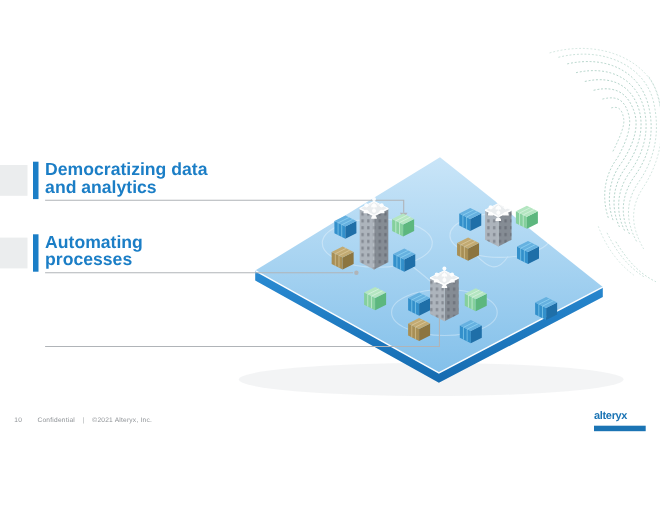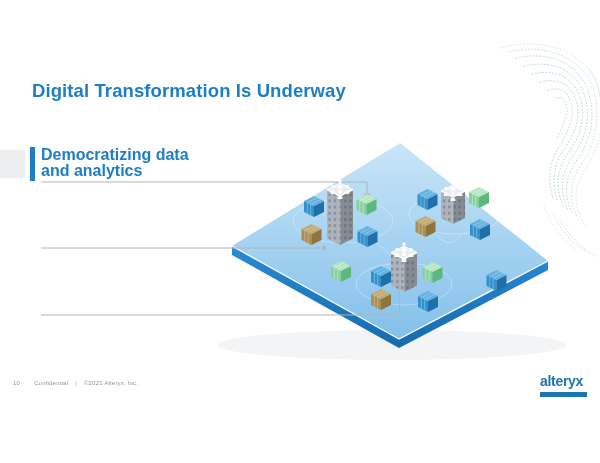--- a/index.html
+++ b/index.html
@@ -19,21 +19,21 @@
     position:absolute;left:41px;top:0;white-space:pre-line;
     font-size:16px;line-height:15.5px;font-weight:700;color:#1b7ec6;
   }
   .footer{
     position:absolute;left:13px;top:380px;display:flex;align-items:baseline;
     font-size:6px;color:#8e9296;letter-spacing:.2px;
   }
   .footer .pg{margin-right:14px;}
   .footer .sep{margin:0 7px;color:#a7abae;}
   .logoBlock{position:absolute;right:12px;top:373px;width:48px;text-align:left;}
-  .logoBlock .word{font-size:14px;font-weight:700;letter-spacing:-.3px;color:#1b74b4;}
+  .logoBlock .word{font-size:10px;font-weight:700;letter-spacing:-.3px;color:#1b74b4;}
   .logoBlock .rule{width:47px;height:4.5px;background:#1b74b4;margin-top:3px;}
 </style>
 </head>
 <body>
 
 <div class="slide">
 
   <svg id="art" viewBox="0 0 600 463">
     <defs>
       <linearGradient id="gSurf" x1="0" y1="0" x2="0" y2="1">
@@ -272,28 +272,33 @@
         <polygon points="418,296 428,301 428,312 418,307" fill="#3390cb"></polygon>
         <polygon points="428,301 438,296 438,307 428,312" fill="#1f6fa8"></polygon>
         <polygon points="428,301 418,296 428,291 438,296" fill="#66b1e0"></polygon>
         <path d="M424.6666666666667 299.3333333333333 l10 -5" stroke="#8ed2f2" stroke-width="0.8" opacity="0.9" fill="none"></path>
         <path d="M424.6666666666667 299.3333333333333 L424.6666666666667 310.3333333333333" stroke="#8ed2f2" stroke-width="0.8" opacity="0.75" fill="none"></path>
         <path d="M421.3333333333333 297.6666666666667 l10 -5" stroke="#8ed2f2" stroke-width="0.8" opacity="0.9" fill="none"></path>
         <path d="M421.3333333333333 297.6666666666667 L421.3333333333333 308.6666666666667" stroke="#8ed2f2" stroke-width="0.8" opacity="0.75" fill="none"></path>
       </g>
     </svg>
 
-  <h1 class="title">Digital Transformation Is Underway</h1>
 
   <div class="bullet" style="top:147px">
     <div class="chip"></div>
     <div class="bar"></div>
     <div class="lbl">Democratizing data
 and analytics</div>
   </div>
+  <div class="bullet" style="top:213px">
+    <div class="chip"></div>
+    <div class="bar"></div>
+    <div class="lbl">Automating
+processes</div>
+  </div>
 
   <div class="footer">
     <span class="pg">10</span>
     <span>Confidential</span>
     <span class="sep">|</span>
     <span>©2021 Alteryx, Inc.</span>
   </div>
 
   <div class="logoBlock">
     <div class="word">alteryx</div>

